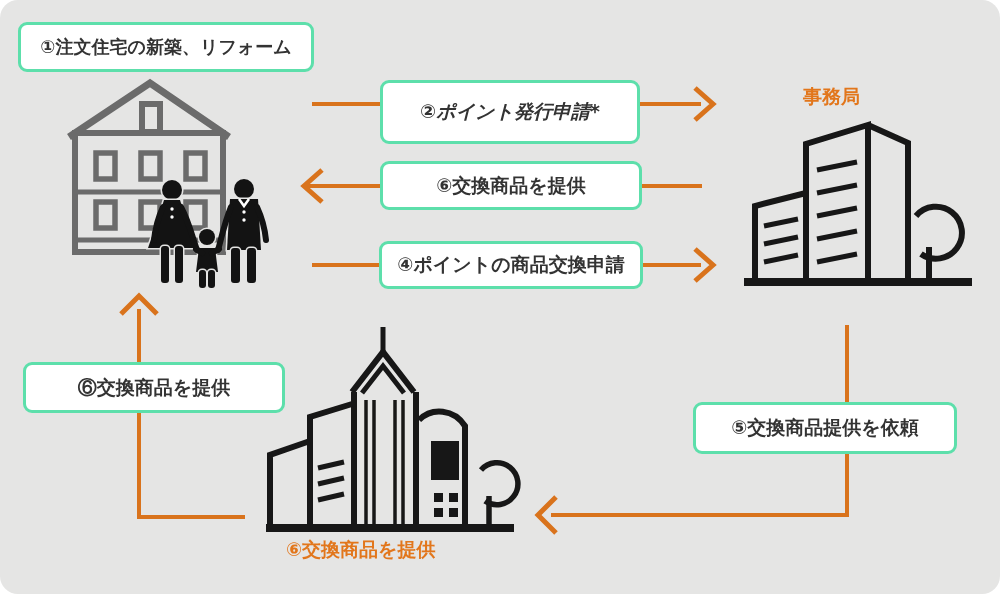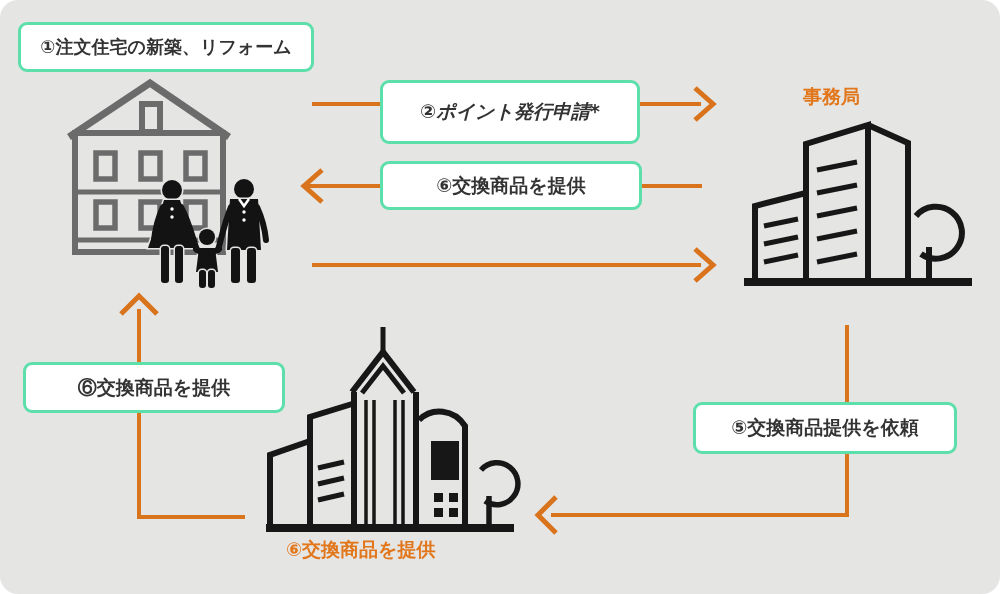--- a/index.html
+++ b/index.html
@@ -151,19 +151,20 @@
         <path d="M481,470 A21,21 0 1 1 485,501" stroke-width="5.5"></path>
         <path d="M489,496 V527" stroke-width="5.5"></path>
       </g>
       <path d="M266,528 H514" stroke-width="8"></path>
     </g>
   </svg>
 
   <div class="flow-box" id="box-step1">①注文住宅の新築、リフォーム</div>
   <div class="flow-box" id="box-step2">②ポイント発行申請*</div>
   <div class="flow-box" id="box-step3">⑥交換商品を提供</div>
+  <div class="flow-box" id="box-step4">④ポイントの商品交換申請</div>
   <div class="flow-box" id="box-step5">⑤交換商品提供を依頼</div>
   <div class="flow-box" id="box-step6">⑥交換商品を提供</div>
 
   <div class="actor-label" id="office-label">事務局</div>
   <div class="actor-label" id="provider-label">⑥交換商品を提供</div>
 
 </div>
 
 </body></html>

